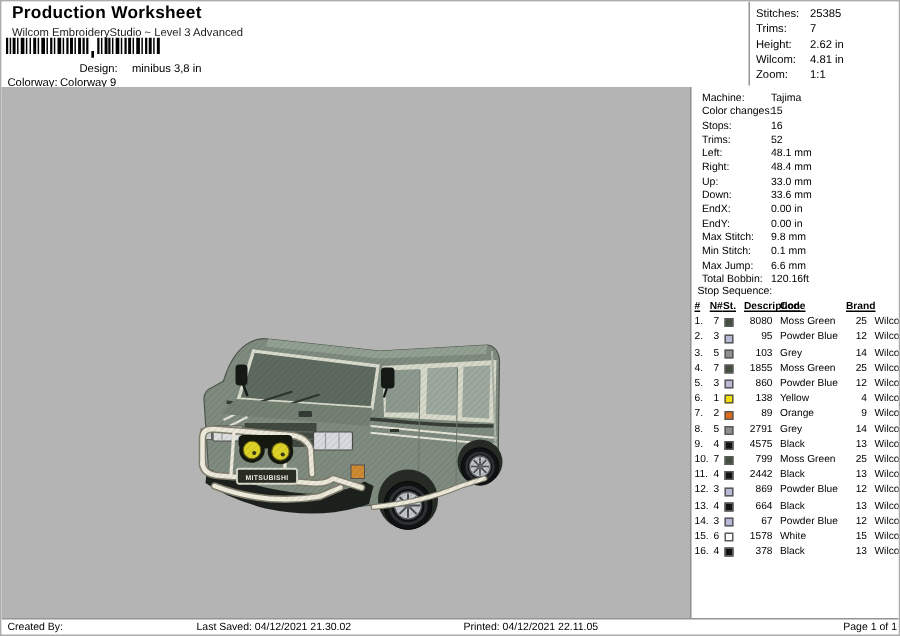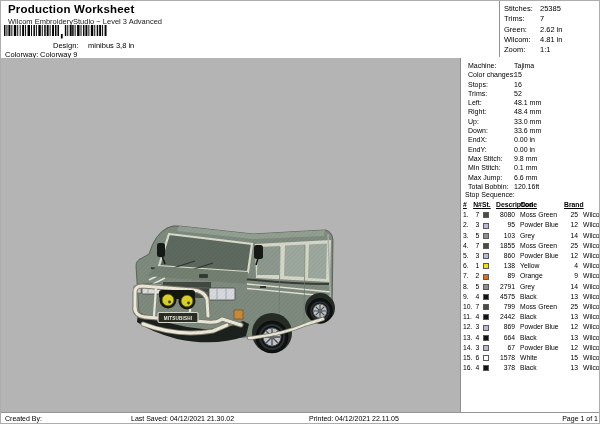--- a/index.html
+++ b/index.html
@@ -104,21 +104,21 @@
     <div class="summary-box">
         <div class="info-row">
           <span class="lbl">Stitches:</span>
           <span class="val">25385</span>
         </div>
         <div class="info-row">
           <span class="lbl">Trims:</span>
           <span class="val">7</span>
         </div>
         <div class="info-row">
-          <span class="lbl">Green:</span>
+          <span class="lbl">Height:</span>
           <span class="val">2.62 in</span>
         </div>
         <div class="info-row">
           <span class="lbl">Wilcom:</span>
           <span class="val">4.81 in</span>
         </div>
         <div class="info-row">
           <span class="lbl">Zoom:</span>
           <span class="val">1:1</span>
         </div>

